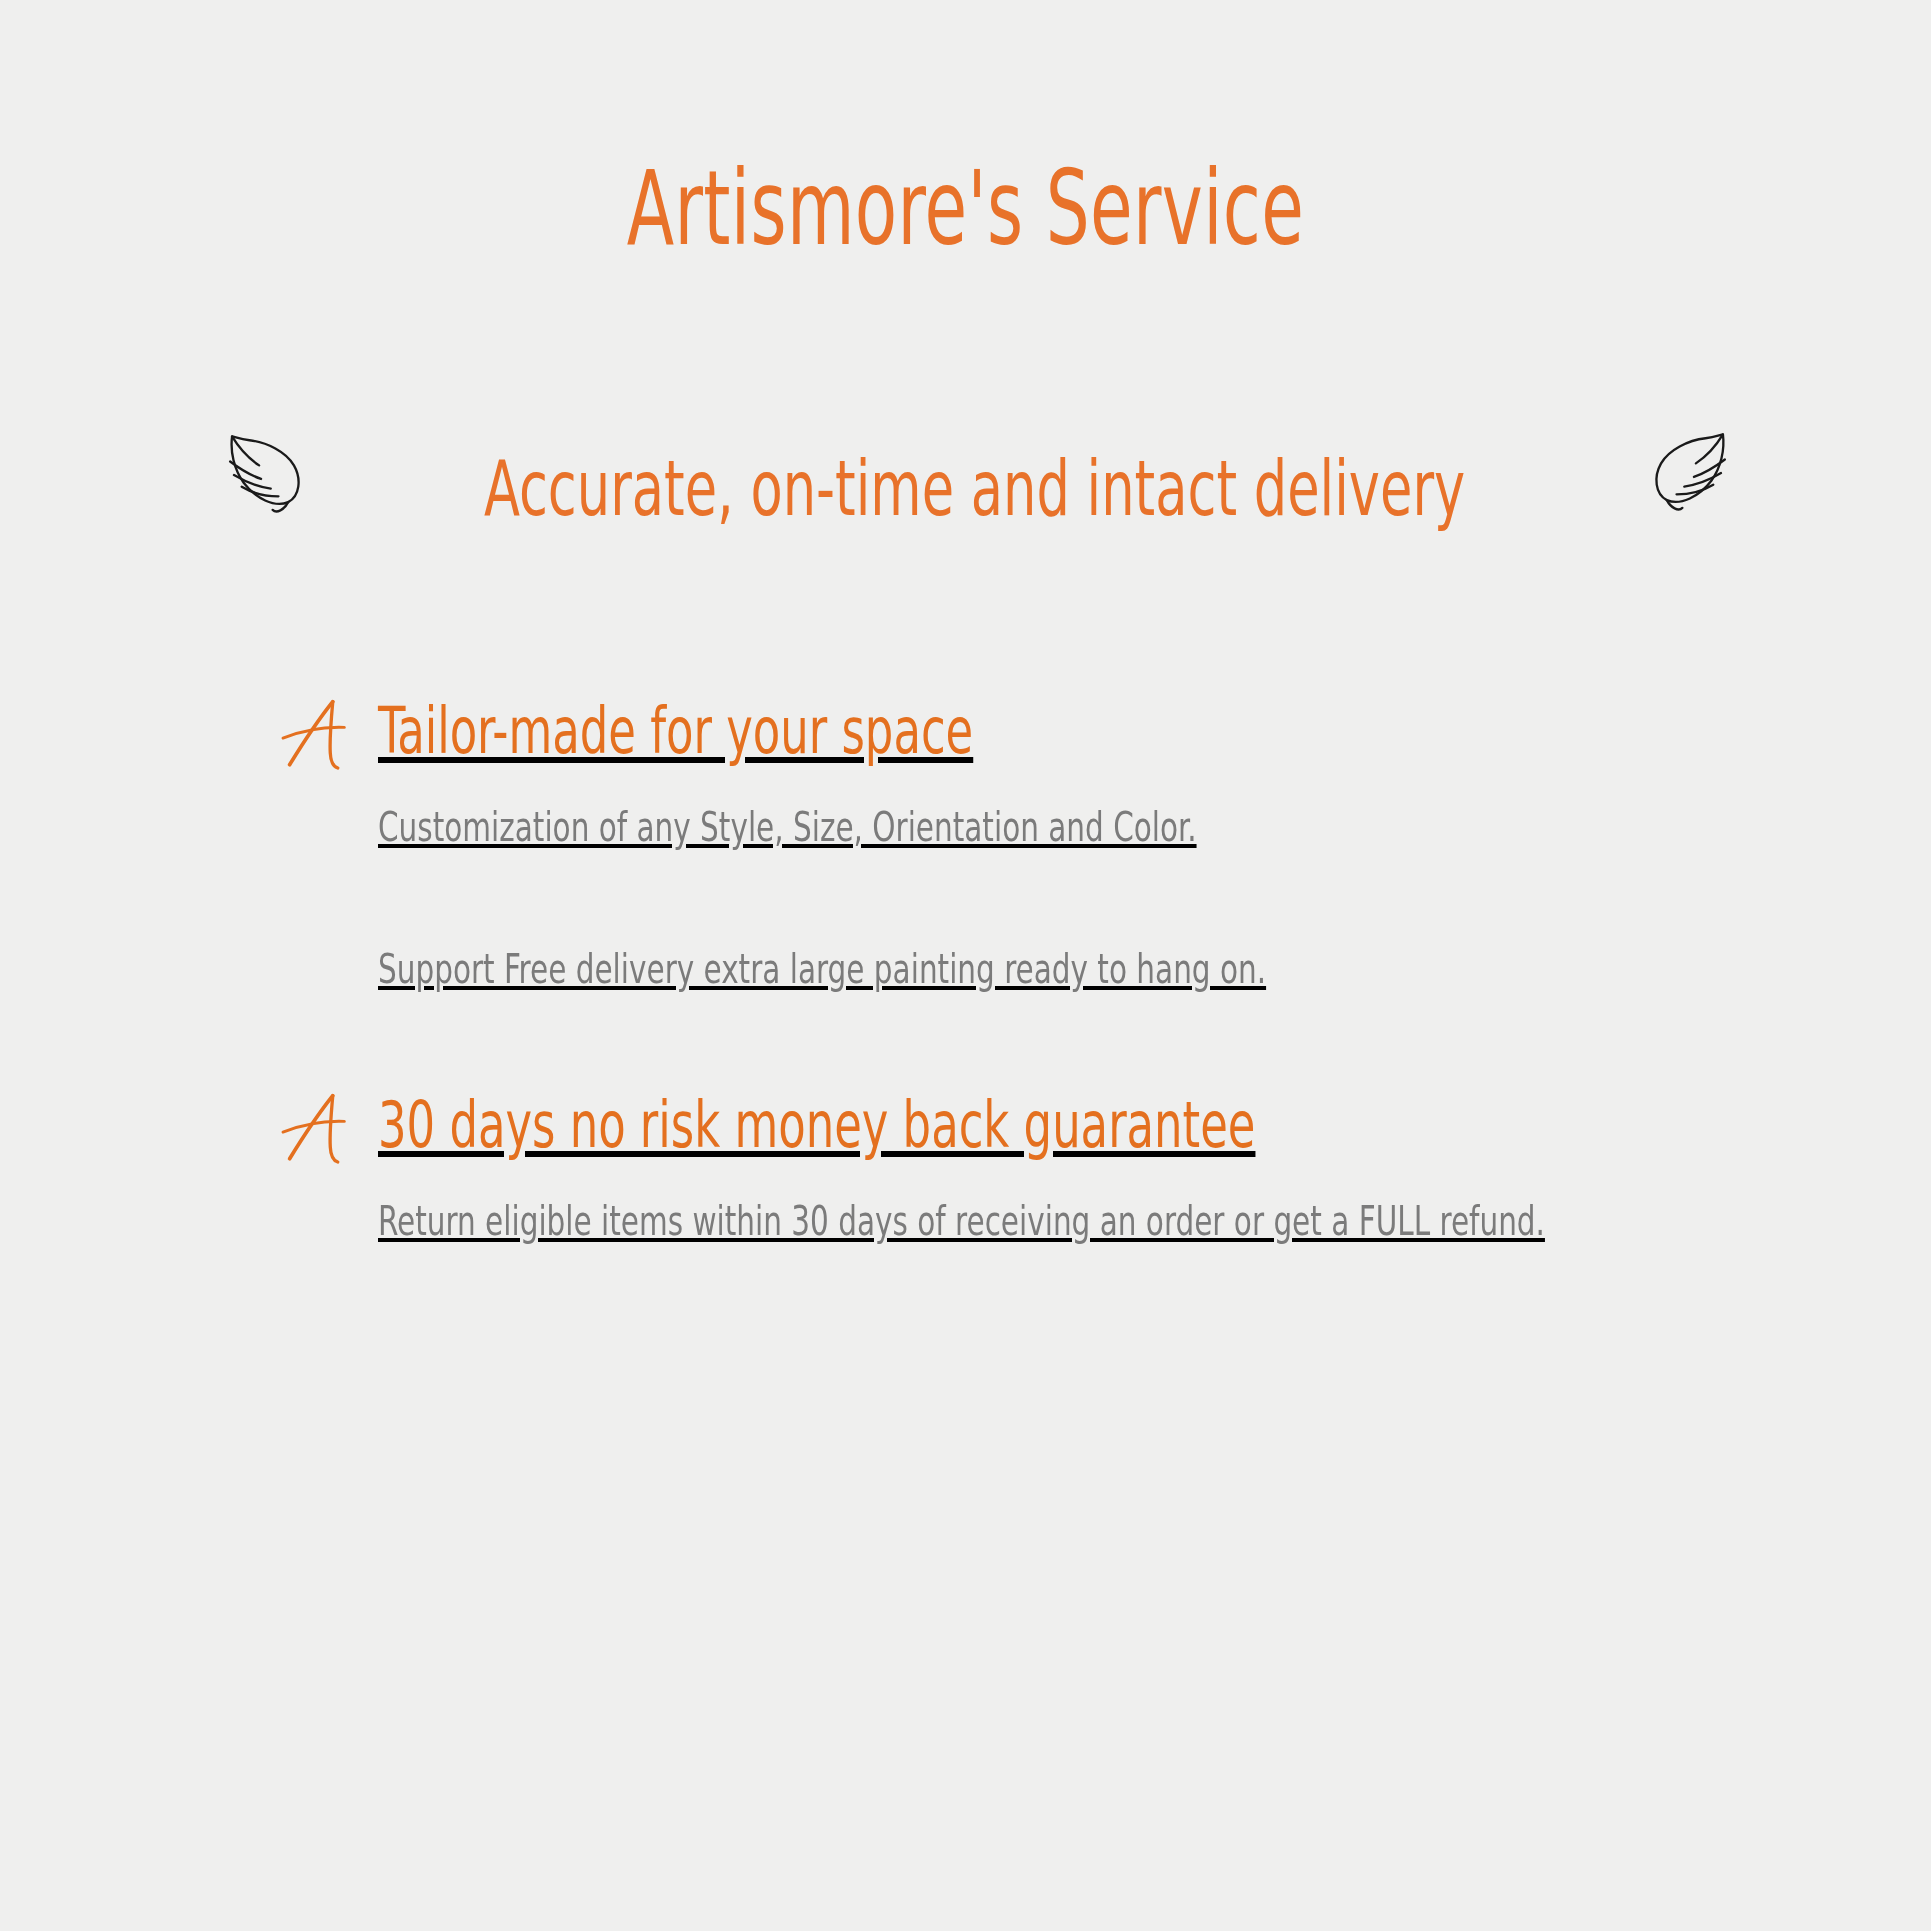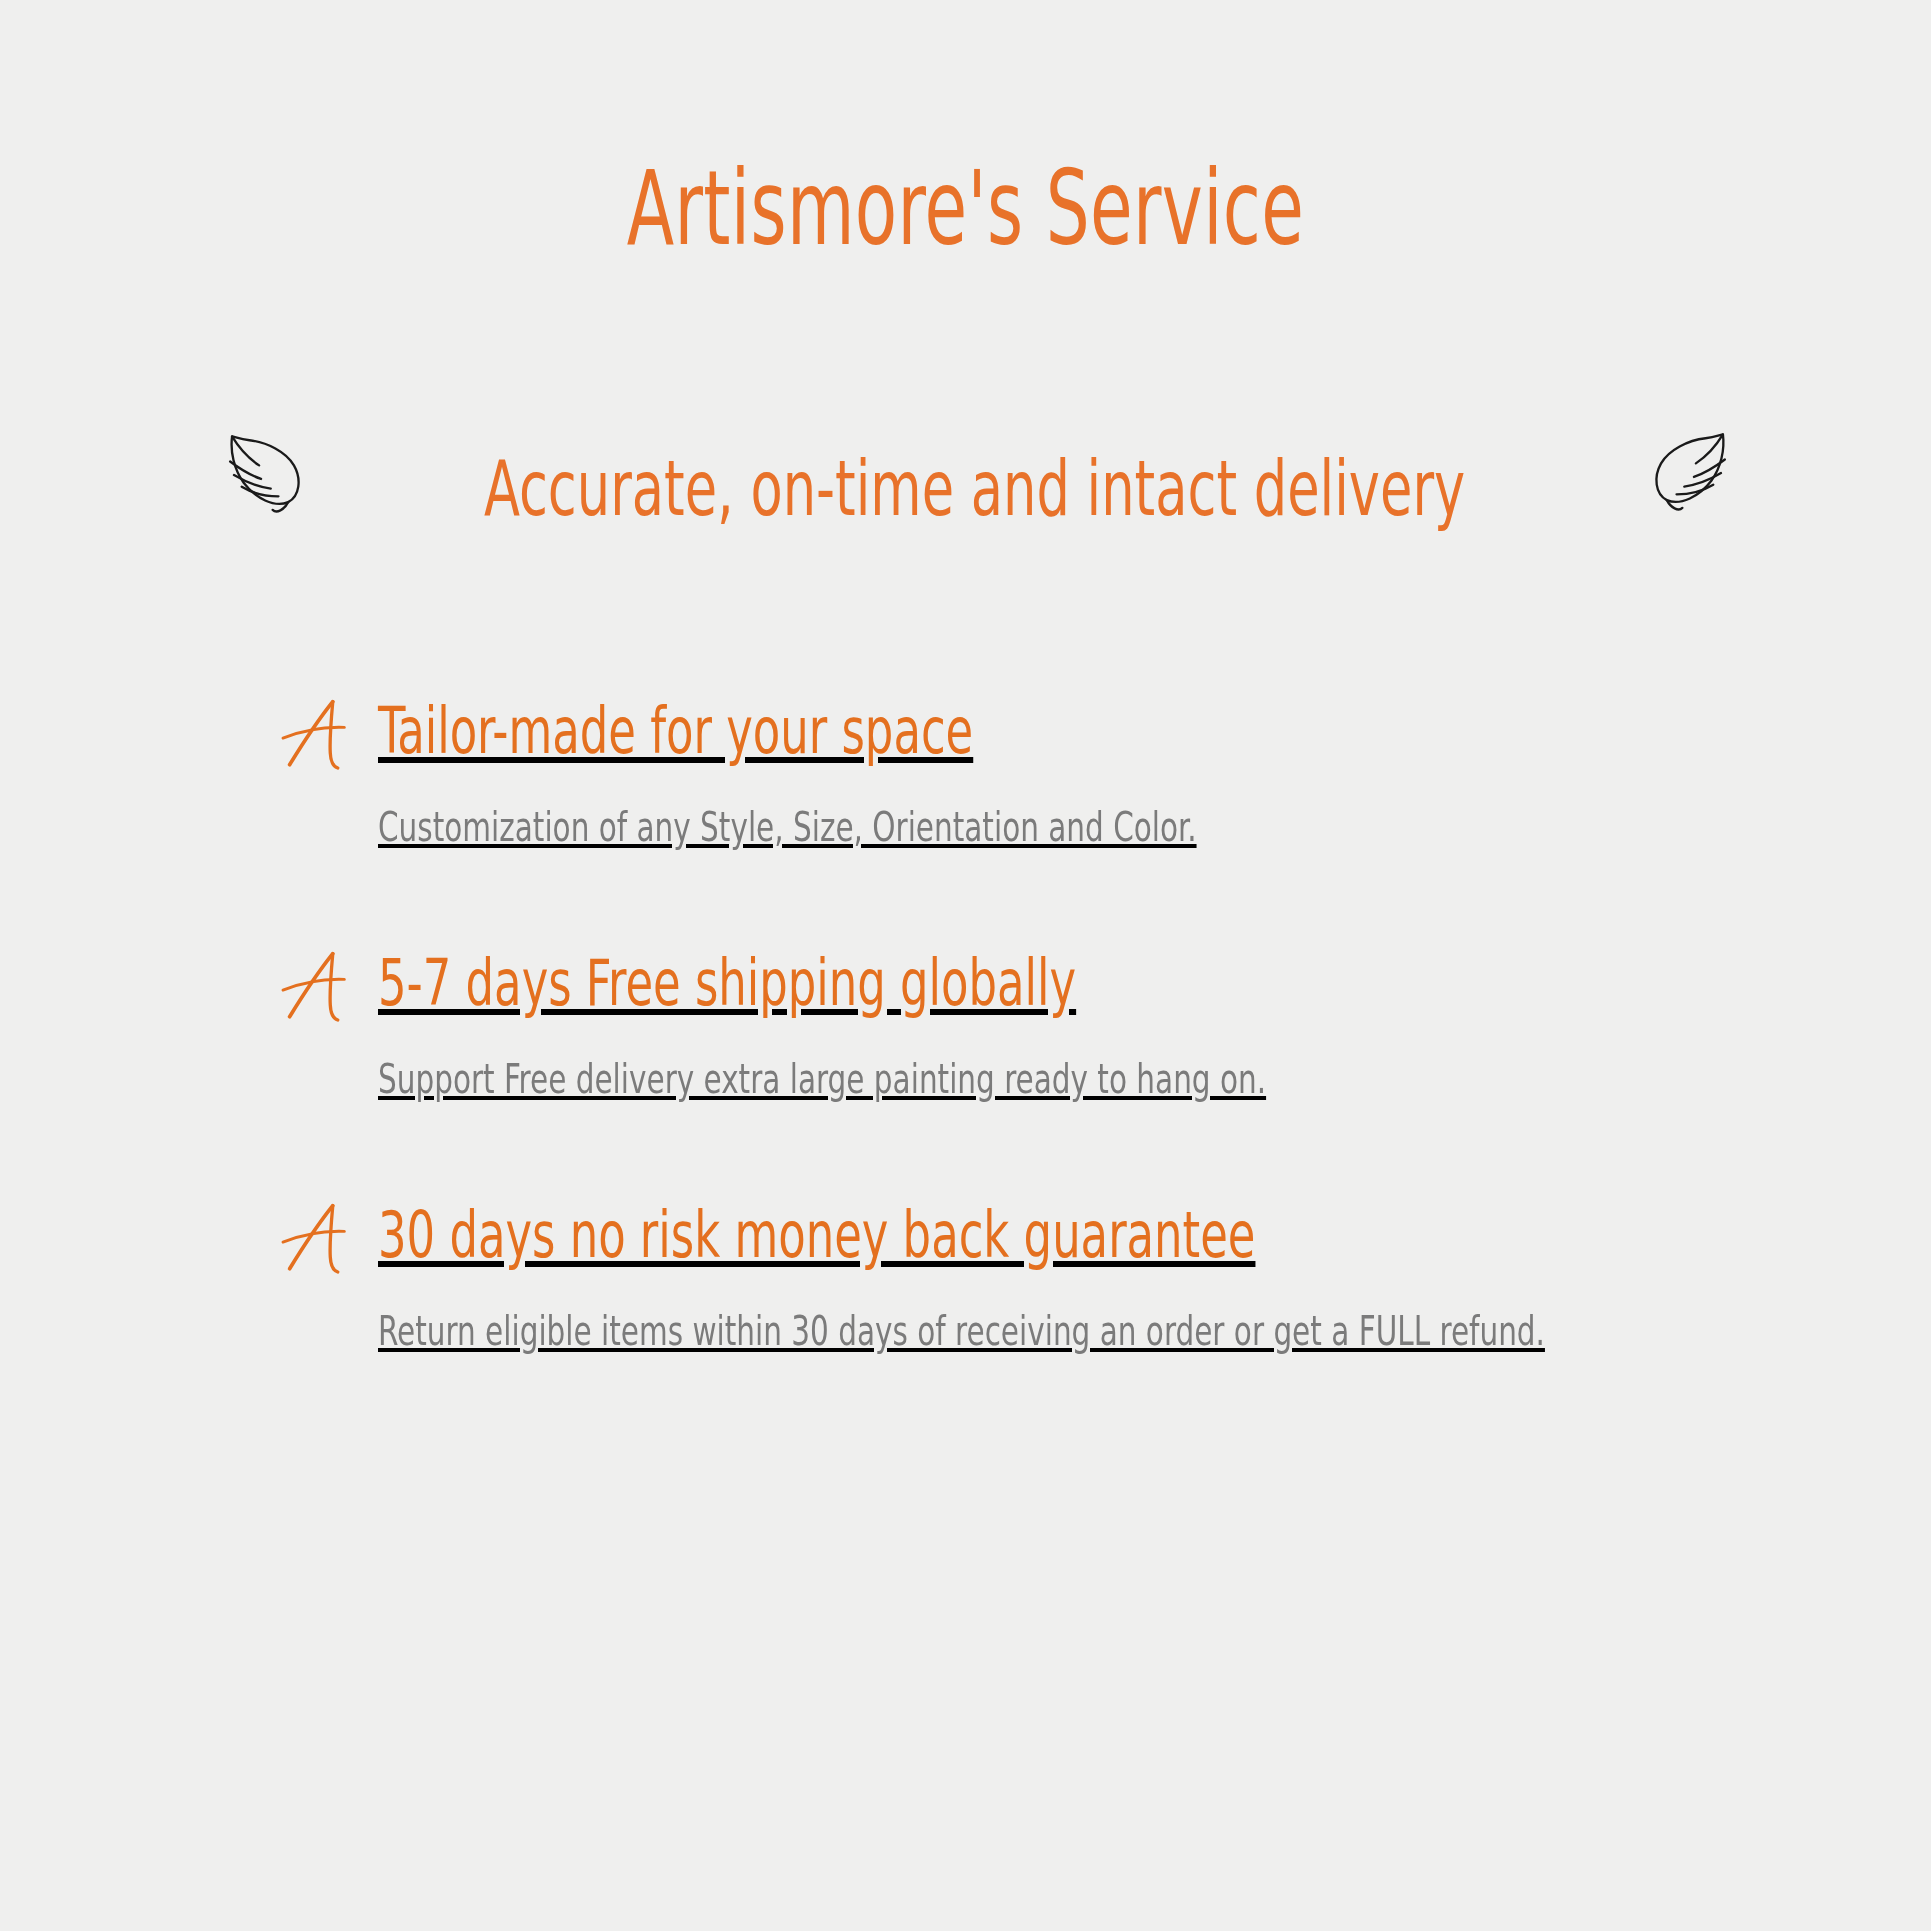--- a/index.html
+++ b/index.html
@@ -178,32 +178,20 @@
             </g>
           </svg>
         </span>
         <span class="feature-title">Tailor-made for your space</span>
       </div>
       <div class="feature-desc">Customization of any Style, Size, Orientation and Color.</div>
     </div>
 
 
     <div class="feature">
-      <div class="feature-head">
-        <span class="bullet-a">
-          <svg viewBox="0 0 100 100" width="83" height="83" aria-hidden="true">
-            <g fill="none" stroke="#e4701f" stroke-linecap="round" stroke-linejoin="round">
-              <path d="M14 84 C30 58, 50 28, 66 8" stroke-width="4.5"></path>
-              <path d="M66 8 C64 30, 62 54, 63 70 C63.5 80, 66 86, 72 88" stroke-width="4"></path>
-              <path d="M6 52 C26 44, 52 38, 80 39" stroke-width="3.4"></path>
-            </g>
-          </svg>
-        </span>
-        <span class="feature-title">5-7 days Free shipping globally</span>
-      </div>
       <div class="feature-desc">Support Free delivery extra large painting ready to hang on.</div>
     </div>
 
     <div class="feature">
       <div class="feature-head">
         <span class="bullet-a">
           <svg viewBox="0 0 100 100" width="83" height="83" aria-hidden="true">
             <g fill="none" stroke="#e4701f" stroke-linecap="round" stroke-linejoin="round">
               <path d="M14 84 C30 58, 50 28, 66 8" stroke-width="4.5"></path>
               <path d="M66 8 C64 30, 62 54, 63 70 C63.5 80, 66 86, 72 88" stroke-width="4"></path>

